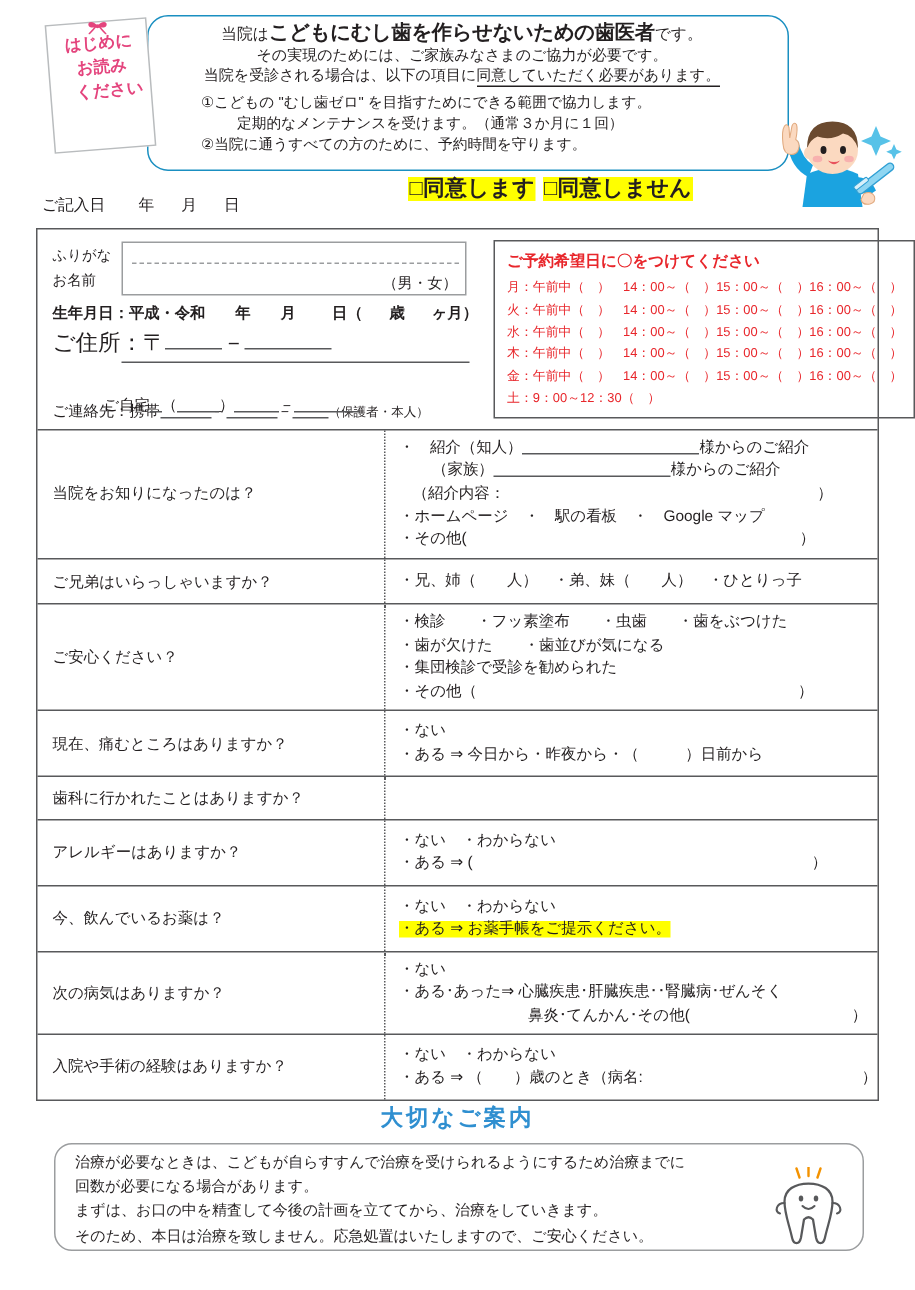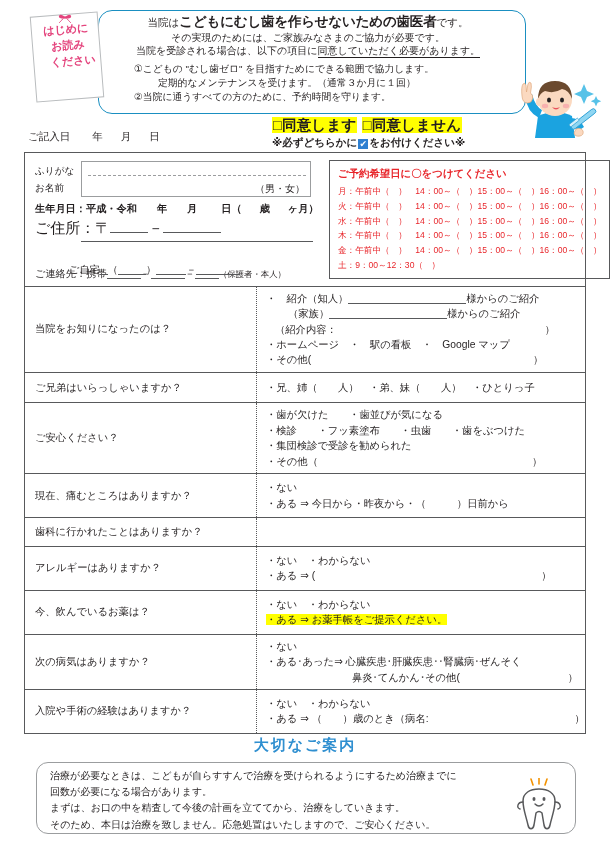--- a/index.html
+++ b/index.html
@@ -398,21 +398,20 @@
     <ellipse cx="54" cy="28" rx="2" ry="2.6" fill="#231f20"></ellipse>
 
     <ellipse cx="37" cy="34" rx="3.2" ry="2.2" fill="#f7a9ac" opacity="0.85"></ellipse>
     <ellipse cx="58" cy="34" rx="3.2" ry="2.2" fill="#f7a9ac" opacity="0.85"></ellipse>
 
     <path d="M44 35 q4 5 8 0 q-4 2 -8 0z" fill="#e8525c"></path>
   </svg>
 
   <div id="consent-row">
     <div id="consent-choices"><span class="hl">□同意します</span>&nbsp;<span class="hl">□同意しません</span></div>
-    <div id="consent-note"><span>※必ずどちらかに</span><span class="chk">✔</span><span>をお付けください※</span></div>
   </div>
 
   <div id="date-line"><span>ご記入日</span><span class="sp"></span><span>年</span><span class="sp2"></span><span>月</span><span class="sp2"></span><span>日</span></div>
 </div>
 
 <div id="form-table">
 
   <div class="trow" id="patient-row">
     <div id="patient-left">
       <div id="name-labels">
@@ -457,22 +456,22 @@
   <div class="trow">
     <div class="tq" style="padding-top:7px;padding-bottom:7px">ご兄弟はいらっしゃいますか？</div>
     <div class="ta" style="padding-top:7px;padding-bottom:7px">
       <div class="li">・兄、姉（　　人）　・弟、妹（　　人）　・ひとりっ子</div>
     </div>
   </div>
 
   <div class="trow">
     <div class="tq">ご安心ください？</div>
     <div class="ta">
+      <div class="li">・検診　　・フッ素塗布　　・虫歯　　・歯をぶつけた</div>
       <div class="li">・歯が欠けた　　・歯並びが気になる</div>
-      <div class="li">・検診　　・フッ素塗布　　・虫歯　　・歯をぶつけた</div>
       <div class="li">・集団検診で受診を勧められた</div>
       <div class="li"><span>・その他（</span><span class="gap" style="width:214px"></span><span>）</span></div>
     </div>
   </div>
 
   <div class="trow">
     <div class="tq" style="padding-top:6px;padding-bottom:6px">現在、痛むところはありますか？</div>
     <div class="ta" style="padding-top:6px;padding-bottom:6px">
       <div class="li">・ない</div>
       <div class="li">・ある ⇒ 今日から・昨夜から・（　　　）日前から</div>

